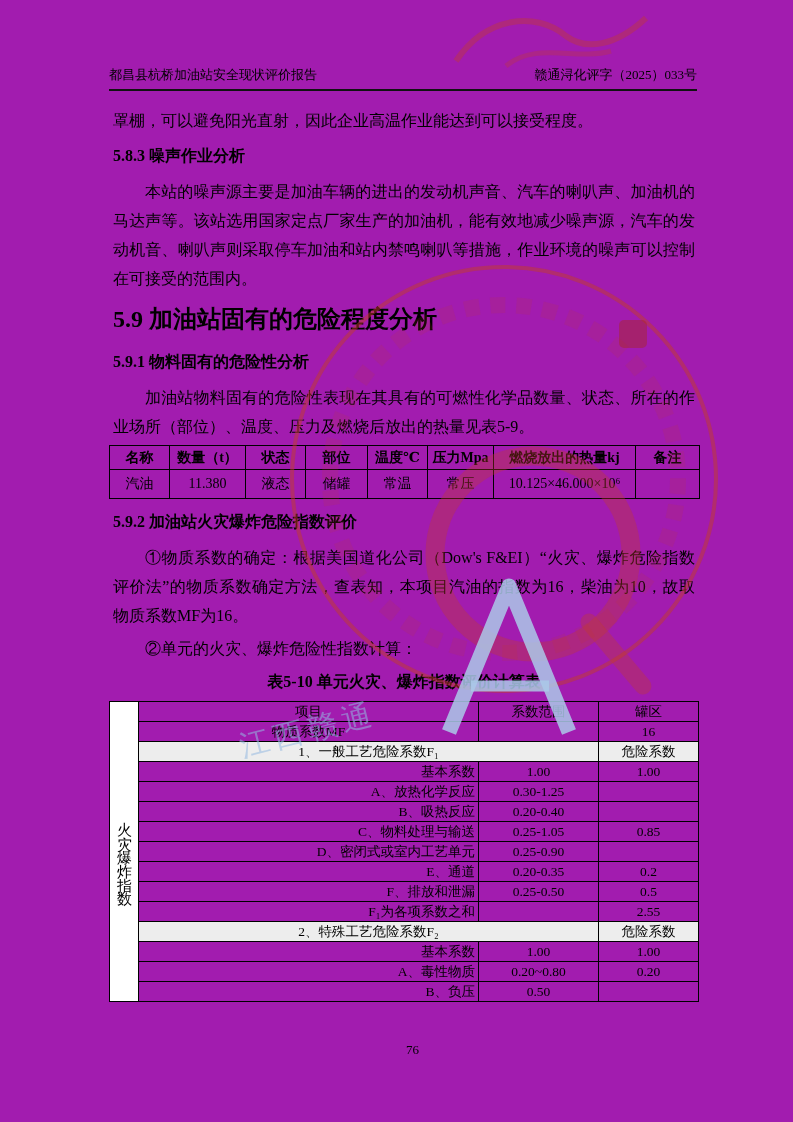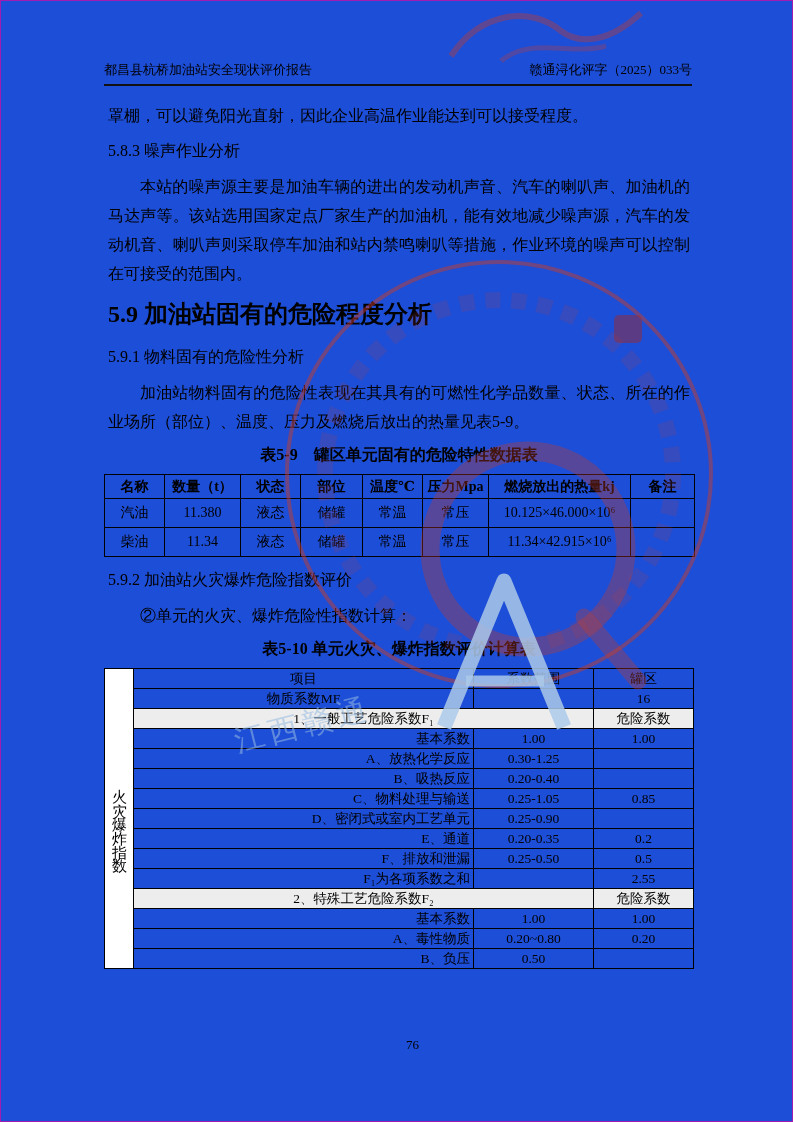--- a/index.html
+++ b/index.html
@@ -1,26 +1,26 @@
 <!DOCTYPE html>
 <html><head>
 <meta charset="utf-8">
 <style>
   html,body{margin:0;padding:0}
   body{width:793px;height:1122px;background:#ffffff;position:relative;overflow:hidden;
        font-family:"Liberation Serif","DejaVu Serif",serif;color:#000}
-  .page{position:absolute;inset:0;background:#1d4ed8;border:1px solid #a21caf;box-sizing:border-box}
+  .page{position:absolute;inset:0;background:#a21caf;border:6px solid #a21caf;box-sizing:border-box}
   .hdr{position:absolute;top:60px;left:103px;width:588px;display:flex;justify-content:space-between;
        align-items:flex-end;font-size:13px;line-height:18px;padding-bottom:5px;border-bottom:2px solid #111}
   .hdr .r{font-weight:normal}
   .content{position:absolute;top:96px;left:103px;width:590px}
   p{margin:4px}
   p.body{font-size:16px;line-height:29px;text-align:justify}
   .ind{text-indent:2em}
-  .h3{font-size:16px;font-weight:normal;line-height:34px}
+  .h3{font-size:16px;font-weight:bold;line-height:34px}
   .h2{font-size:24px;font-weight:bold;line-height:44px}
   .cap{font-size:16px;font-weight:bold;text-align:center;line-height:30px}
   table{border-collapse:collapse;width:100%;table-layout:fixed}
   th,td{border:1px solid #000;overflow:hidden;white-space:nowrap;text-align:center;padding:0 3px;box-sizing:border-box}
   .t9 th{font-weight:bold;font-size:14px;height:24px}
   .t9 td{font-size:14px;height:29px}
   .t10 th,.t10 td{font-size:13.5px;height:20px;font-weight:normal}
   .t10 td.l{text-align:right;padding-left:6px}
   .t10 tr.sec td{background:#ededed}
   .t10 td.vlabel{writing-mode:vertical-rl;text-orientation:upright;letter-spacing:14px;
@@ -40,21 +40,20 @@
     <span class="r">赣通浔化评字（2025）033号</span>
   </div>
 
   <div class="content">
     <p class="body">罩棚，可以避免阳光直射，因此企业高温作业能达到可以接受程度。</p>
     <p class="h3">5.8.3 噪声作业分析</p>
     <p class="body ind">本站的噪声源主要是加油车辆的进出的发动机声音、汽车的喇叭声、加油机的马达声等。该站选用国家定点厂家生产的加油机，能有效地减少噪声源，汽车的发动机音、喇叭声则采取停车加油和站内禁鸣喇叭等措施，作业环境的噪声可以控制在可接受的范围内。</p>
     <p class="h2">5.9 加油站固有的危险程度分析</p>
     <p class="h3">5.9.1 物料固有的危险性分析</p>
     <p class="body ind">加油站物料固有的危险性表现在其具有的可燃性化学品数量、状态、所在的作业场所（部位）、温度、压力及燃烧后放出的热量见表5-9。</p>
-    <p class="cap">表5-9　罐区单元固有的危险特性数据表</p>
 
     <table class="t9">
       <colgroup>
         <col style="width:60px">
           <col style="width:76px">
           <col style="width:60px">
           <col style="width:62px">
         <col style="width:60px">
           <col style="width:66px">
           <col style="width:142px">
@@ -76,34 +75,25 @@
           <tr>
             <td>汽油</td>
             <td>11.380</td>
             <td>液态</td>
             <td>储罐</td>
             <td>常温</td>
             <td>常压</td>
             <td>10.125×46.000×10⁶</td>
             <td></td>
           </tr>
-          <tr>
-            <td>柴油</td>
-            <td>11.34</td>
-            <td>液态</td>
-            <td>储罐</td>
-            <td>常温</td>
-            <td>常压</td>
-            <td>11.34×42.915×10⁶</td>
-            <td></td>
-          </tr>
         </tbody>
     </table>
 
     <p class="h3" style="margin-top:6px">5.9.2 加油站火灾爆炸危险指数评价</p>
+    <p class="body ind">①物质系数的确定：根据美国道化公司（Dow's F&amp;EI）“火灾、爆炸危险指数评价法”的物质系数确定方法，查表知，本项目汽油的指数为16，柴油为10，故取物质系数MF为16。</p>
     <p class="body ind">②单元的火灾、爆炸危险性指数计算：</p>
     <p class="cap">表5-10 单元火灾、爆炸指数评价计算表</p>
 
     <table class="t10">
       <colgroup>
         <col style="width:29px">
           <col>
           <col style="width:120px">
           <col style="width:100px">
       </colgroup>

